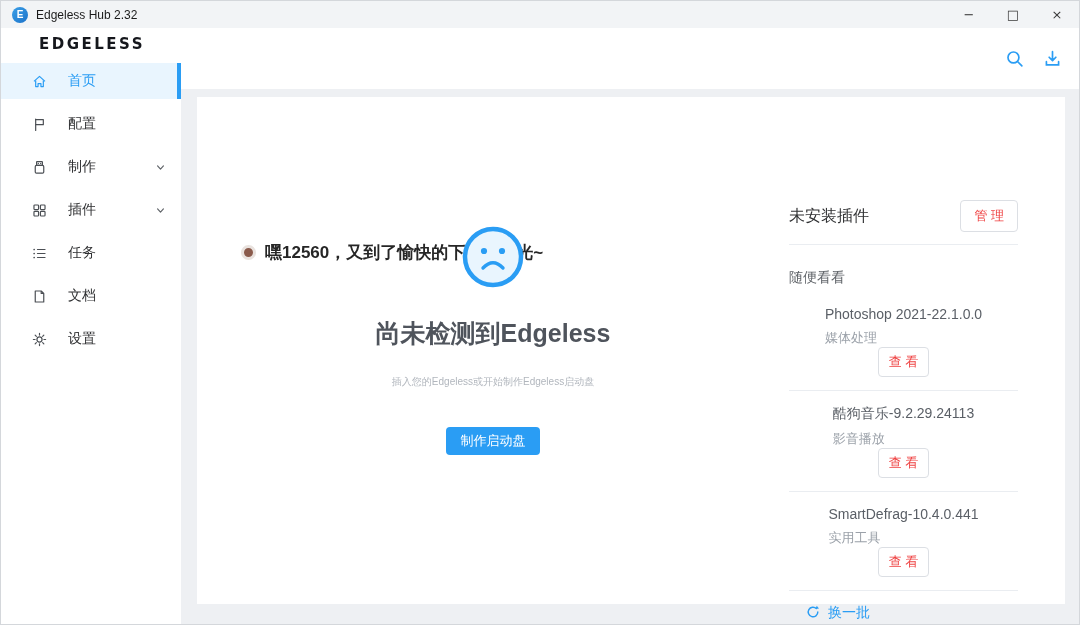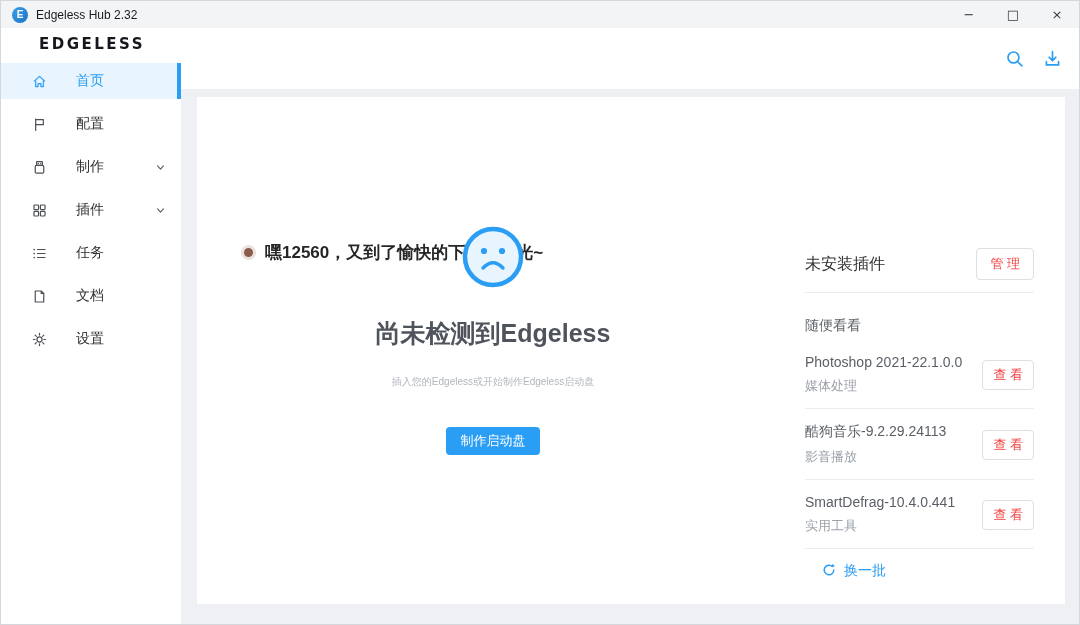--- a/index.html
+++ b/index.html
@@ -59,21 +59,21 @@
   }
   .card {
     position: absolute; left: 196px; top: 96px; width: 868px; height: 507px;
     background: var(--card-bg, #ffffff);
   }
 
   
   .sidebar { position: absolute; left: 0; top: 62px; width: 180px; background: #fff; }
   .side-item {
     position: relative; height: 36px; margin-bottom: 7px;
-    display: flex; align-items: center; gap: 28px; padding-left: 30px;
+    display: flex; align-items: center; gap: 20px; padding-left: 30px;
     font-size: 14px; color: var(--text-primary, #303133); cursor: pointer;
   }
   .side-item .s-icon { width: 17px; height: 17px; display: flex; color: #4b4f54; }
   .side-item.active {
     background: var(--accent-bg, #e9f5fe);
     color: var(--accent, #2a9df4);
     border-right: 4px solid var(--accent, #2a9df4);
   }
   .side-item.active .s-icon { color: var(--accent, #2a9df4); }
   .chevron {
@@ -103,35 +103,35 @@
     position: absolute; left: 0; top: 278px; width: 100%;
     text-align: center; font-size: 10px; color: #b1b6bd;
   }
   .primary-btn {
     position: absolute; left: 249px; top: 330px; width: 94px; height: 28px;
     background: var(--accent, #2a9df4); color: #fff; border: none; border-radius: 4px;
     font-size: 13px; cursor: pointer; font-family: inherit;
   }
 
   
-  .plugins-panel { position: absolute; left: 608px; top: 103px; width: 229px; margin-top: 48px; }
+  .plugins-panel { position: absolute; left: 592px; top: 103px; width: 229px; }
   .panel-header { display: flex; justify-content: space-between; align-items: center; }
   .panel-title { font-size: 16px; color: var(--text-primary, #303133); }
   .ghost-btn {
     background: #fff; border: 1px solid var(--border, #dcdfe4); border-radius: 4px;
     font-size: 13px; color: #ef4444; cursor: pointer; font-family: inherit;
   }
   .ghost-btn.manage { padding: 6px 13px; }
   .ghost-btn.view { padding: 5px 10px; flex: none; }
   .divider { height: 1px; background: var(--divider, #eaedf1); }
   .panel-header + .divider { margin-top: 12px; }
   .section-label { margin-top: 24px; font-size: 14px; color: #5f6368; }
   .plugin-row {
     display: flex; justify-content: space-between; align-items: center;
-    padding: 14px 0 13px 0; border-bottom: 1px solid var(--divider, #eaedf1);
+    padding: 14px 0 13px 0; border-bottom: 1px solid var(--divider, #eaedf1); flex-direction: column;
   }
   .section-label + .plugin-row { margin-top: 5px; }
   .plugin-name { font-size: 14px; color: #5a5f66; margin-bottom: 7px; }
   .plugin-cat { font-size: 13px; color: var(--text-muted, #9ba1a9); }
   .refresh-row {
     margin-top: 13px; padding-left: 16px;
     display: flex; align-items: flex-start; gap: 7px;
     color: var(--accent, #2a9df4); font-size: 14px; cursor: pointer;
     width: fit-content;
   }

